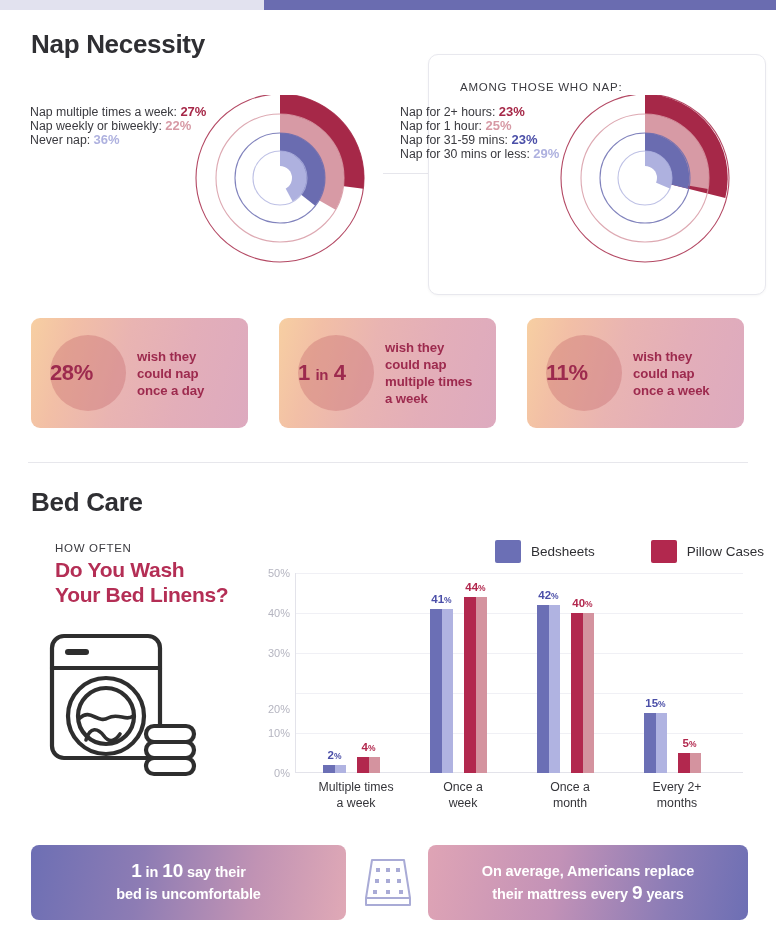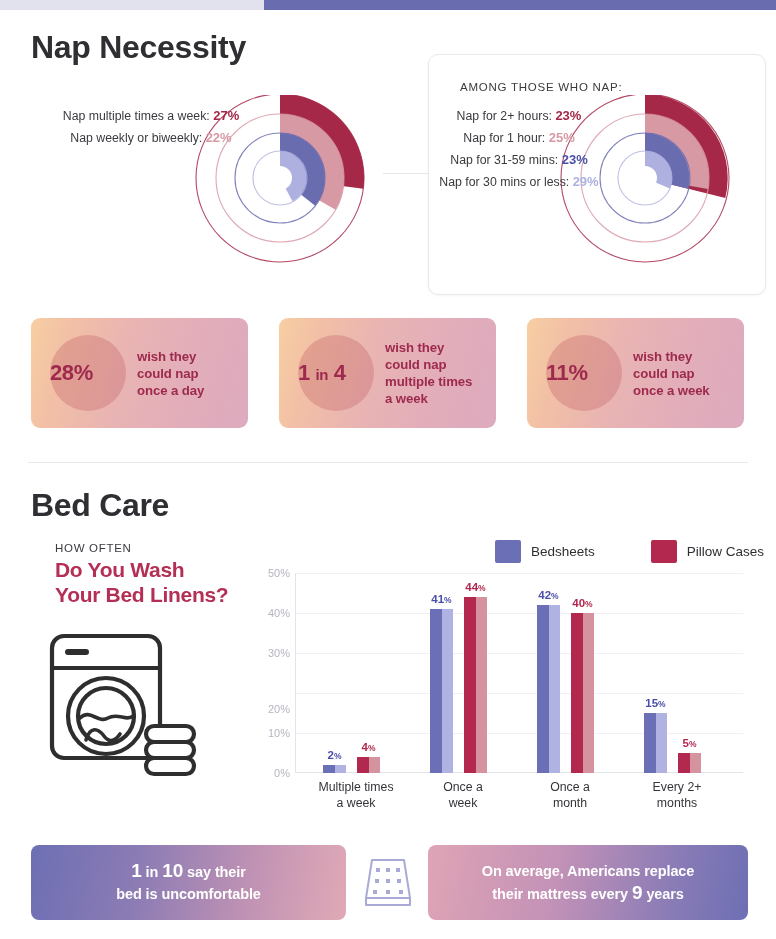--- a/index.html
+++ b/index.html
@@ -9,34 +9,34 @@
     font-family:"Liberation Sans", sans-serif;
     color:#2b2b2b; overflow:hidden;
   }
 
   
   #progress-bar { position:absolute; left:0; top:0; width:776px; height:10px; background:#e2e2ef; }
   #progress-fill { position:absolute; left:515px; top:0; width:261px; height:10px; background:#6a6cb0; }
 
   
   .section-title {
-    position:absolute; font-size:32px; font-weight:bold;
+    position:absolute; font-size:26px; font-weight:bold;
     color:#2f2f33; letter-spacing:-0.3px;
   }
   #nap-title { left:31px; top:29px; }
   #bedcare-title { left:31px; top:487px; }
 
   
   #section-divider { position:absolute; left:28px; top:462px; width:720px; height:1px; background:#e7e7ec; }
 
   
   .radial { position:absolute; }
   .radial svg { display:block; }
 
-  .radial-legend { position:absolute; text-align:center; font-size:12.3px; line-height:22px; color:#3a3a3f; white-space:nowrap; }
+  .radial-legend { position:absolute; text-align:left; font-size:12.3px; line-height:14px; color:#3a3a3f; white-space:nowrap; }
   .radial-legend .row { display:block; }
   .radial-legend .val { font-weight:bold; font-size:13px; }
 
   
   #nap-panel {
     position:absolute; left:428px; top:54px; width:338px; height:241px;
     background:#ffffff; border:1px solid #e8e8ee; border-radius:10px;
     box-shadow:0 1px 3px rgba(0,0,0,0.04);
   }
   #panel-heading {
@@ -135,20 +135,21 @@
 
     <circle cx="100" cy="83" r="27" fill="none" stroke="#aeb1df" stroke-width="1.1" opacity="0.8"></circle>
     <path d="M100,83 L100,56 A27,27 0 0 1 112.6,106.6 Z" fill="#aeb1df"></path>
     <circle cx="100" cy="83" r="12" fill="#ffffff"></circle>
   </svg>
 </div>
 
 <div class="radial-legend" id="nap-legend" style="left:30px; top:105px; width:242px;">
   <span class="row"><span>Nap multiple times a week:</span> <span class="val" style="color:#a62848">27%</span></span>
   <span class="row"><span>Nap weekly or biweekly:</span> <span class="val" style="color:#d79aa5">22%</span></span>
+  <span class="row"><span>Never nap:</span> <span class="val" style="color:#aeb1df">36%</span></span>
 </div>
 
 <div id="connector-h"></div>
 
 <div id="nap-panel"></div>
 <div id="panel-heading">AMONG THOSE WHO NAP:</div>
 
 <div class="radial" id="dur-radial" style="left:545px; top:95px;">
   <svg width="190" height="190" viewBox="0 0 190 190">
     <circle cx="100" cy="83" r="84" fill="none" stroke="#a62848" stroke-width="1.1" opacity="0.85"></circle>

